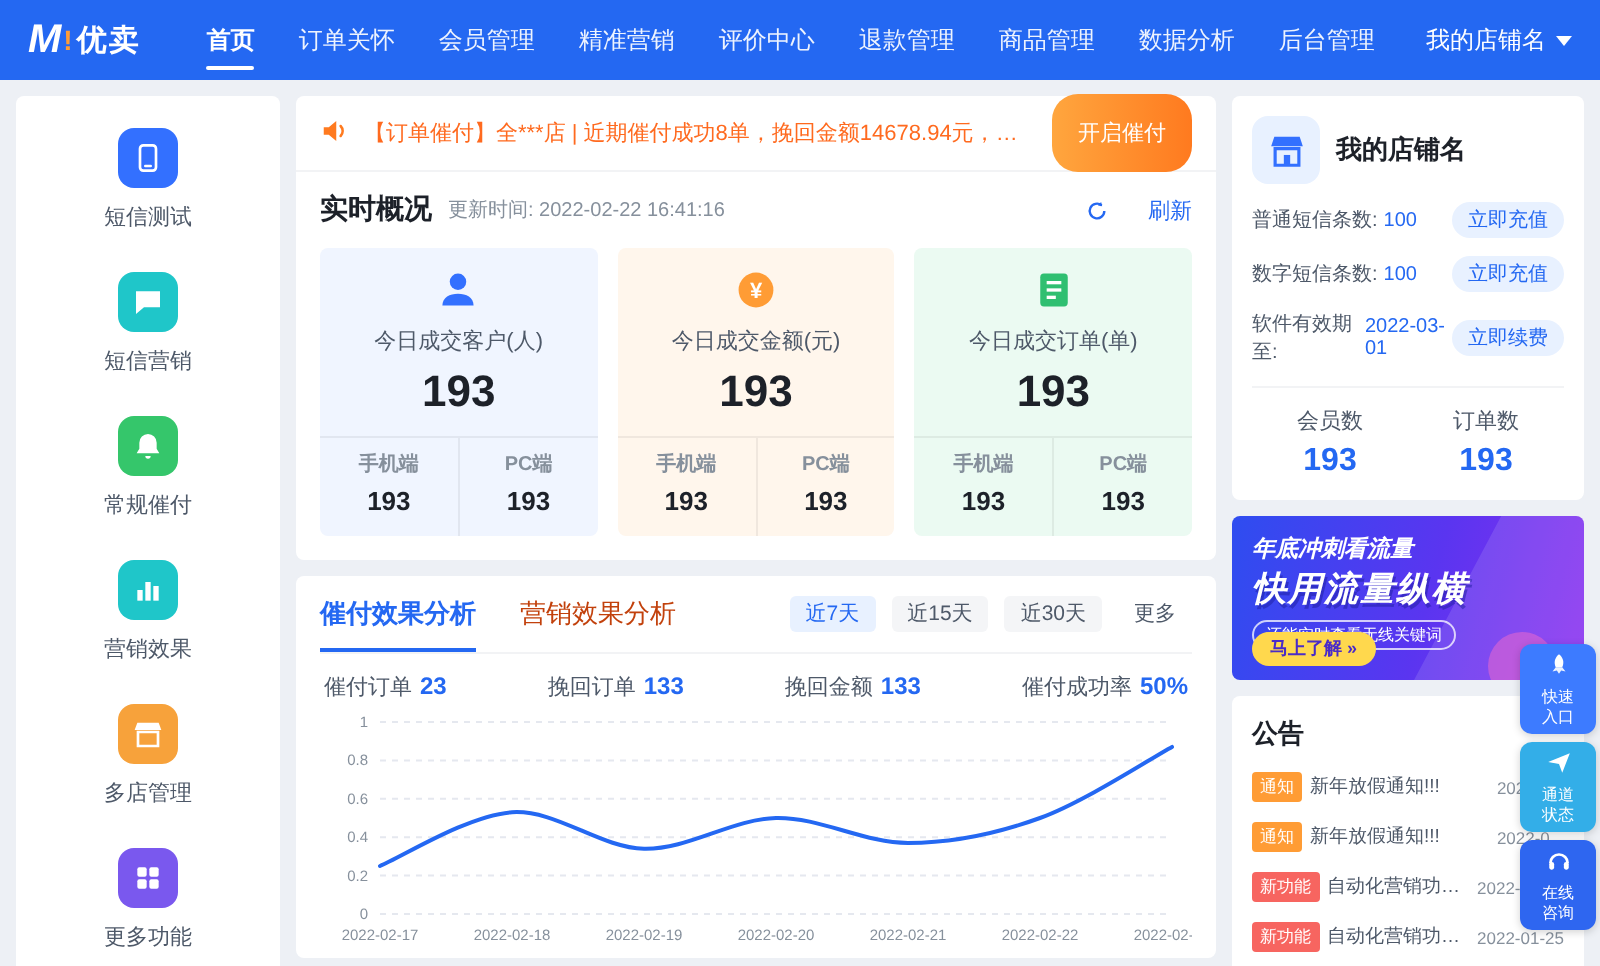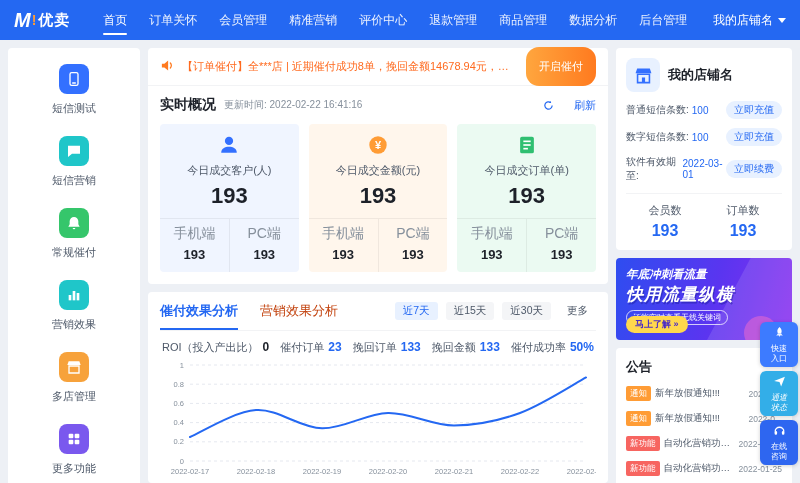--- a/index.html
+++ b/index.html
@@ -9,21 +9,21 @@
     background:#EDF0F5; color:#1D2129; position:relative; font-size:12px;
   }
   
   .topbar { height:40px; background:#2468F2; display:flex; align-items:center; padding:0 14px; color:#fff; }
   .logo { display:flex; align-items:center; margin-right:22px; cursor:default; }
   .logo .m { font-size:20px; font-weight:bold; font-style:italic; line-height:1; }
   .logo .mark { color:#FF9C35; font-weight:bold; font-size:14px; margin:0 2px 0 1px; }
   .logo .txt { font-size:15px; font-weight:bold; letter-spacing:1px; }
   .nav { display:flex; height:100%; }
   .nav-item { position:relative; padding:0 11px; display:flex; align-items:center; font-size:12px; color:rgba(255,255,255,.92); cursor:pointer; }
-  .nav-item.active { color:#fff; font-weight:normal;text-align:right; }
+  .nav-item.active { color:#fff; font-weight:bold;text-align:right; }
   .nav-item.active::after { content:""; position:absolute; left:11px; right:11px; bottom:5px; height:2px; background:#fff; border-radius:1px; }
   .shop-menu { margin-left:auto; display:flex; align-items:center; gap:5px; font-size:12px; cursor:pointer; }
   .caret { width:0; height:0; border-left:4px solid transparent; border-right:4px solid transparent; border-top:5px solid #fff; }
   
   .layout { display:flex; gap:8px; padding:8px; align-items:flex-start; }
   .card { background:#fff; border-radius:4px; }
   
   .quick-panel { width:132px; padding:16px 6px 14px; display:grid; grid-template-columns:1fr; row-gap:20px; justify-items:center; }
   .quick-item { display:flex; flex-direction:column; align-items:center; gap:7px; font-size:11px; color:#4E5969; cursor:pointer; }
   .quick-icon { width:30px; height:30px; border-radius:8px; display:flex; align-items:center; justify-content:center; }
@@ -37,21 +37,21 @@
   .overview-updated { font-size:10px; color:#86909C; flex:1; }
   .refresh { display:flex; align-items:center; gap:20px; color:#2468F2; font-size:11px; cursor:pointer; }
   .stat-cards { display:flex; gap:10px; padding:2px 12px 12px; }
   .stat-card { flex:1; border-radius:4px; text-align:center; padding-top:10px; }
   .sc0 { background:#F0F5FF; } .sc1 { background:#FFF6EC; } .sc2 { background:#EBFAF2; }
   .stat-label { font-size:11px; color:#4E5969; margin-top:4px; }
   .stat-value { font-size:22px; font-weight:bold; padding:5px 0 9px; border-bottom:1px solid rgba(0,0,0,.06); }
   .stat-sub { display:flex; }
   .stat-sub-col { flex:1; padding:6px 0 10px; }
   .stat-sub-col:first-child { border-right:1px solid rgba(0,0,0,.06); }
-  .sub-label { font-size:14px; color:#86909C; }
+  .sub-label { font-size:10px; color:#86909C;font-weight:bold; }
   .sub-value { font-size:13px; font-weight:bold; margin-top:4px; }
   
   .analysis-card { padding:0 12px 4px; }
   .tabs-row { display:flex; align-items:center; border-bottom:1px solid #F2F3F5;justify-content:flex-end; }
   .tab { font-size:13px; padding:10px 0 8px; margin-right:22px; color:#c2410c; cursor:pointer; border-bottom:2px solid transparent; }
   .tab.active { color:#2468F2; font-weight:bold; border-bottom-color:#2468F2; }
   .filters { margin-left:auto; display:flex; align-items:center; gap:8px; }
   .pill { font-size:10.5px; color:#4E5969; padding:2px 8px; border-radius:3px; background:#F4F5F7; cursor:pointer; }
   .pill.active { background:#E8F1FF; color:#2468F2; }
   .pill.plain { background:transparent; }
@@ -276,21 +276,20 @@
         <div class="tab active">催付效果分析</div>
         <div class="tab">营销效果分析</div>
         <div class="filters">
           <span class="pill active">近7天</span>
           <span class="pill">近15天</span>
           <span class="pill">近30天</span>
           <span class="pill plain">更多</span>
         </div>
       </div>
       <div class="stats-row">
-        <span class="stat-pair dark"><span>ROI（投入产出比）</span><span class="v">0</span></span>
         <span class="stat-pair"><span>催付订单</span><span class="v">23</span></span>
         <span class="stat-pair"><span>挽回订单</span><span class="v">133</span></span>
         <span class="stat-pair"><span>挽回金额</span><span class="v">133</span></span>
         <span class="stat-pair"><span>催付成功率</span><span class="v">50%</span></span>
       </div>
       <div class="chart-wrap">
         <svg id="roi-chart" preserveAspectRatio="none" viewBox="0 0 436 122">
             <line x1="30" y1="104" x2="426" y2="104" stroke="#E5E8EF" stroke-width="1" stroke-dasharray="3,3"></line>
             <text x="24" y="106.5" font-size="7.5" fill="#86909C" text-anchor="end">0</text>
             <line x1="30" y1="84.80000000000001" x2="426" y2="84.80000000000001" stroke="#E5E8EF" stroke-width="1" stroke-dasharray="3,3"></line>
@@ -393,21 +392,21 @@
 <div class="floating-bar">
   <div class="float-btn" style="background: rgb(61, 123, 255);">
     <span>
       <svg viewBox="0 0 24 24" width="13" height="13">
           <path d="M12 2c4 3 5 8 3 12H9C7 10 8 5 12 2z" fill="#fff"></path>
           <path d="M9 14l-3 4 4-1 2 3 2-3 4 1-3-4z" fill="#fff" opacity=".9"></path>
         </svg>
     </span>
     <span class="float-label">快速入口</span>
   </div>
-  <div class="float-btn" style="background: rgb(51, 174, 232); font-style: italic;">
+  <div class="float-btn" style="background: rgb(51, 174, 232);">
     <span>
       <svg viewBox="0 0 24 24" width="13" height="13">
           <path d="M2 11L22 3l-7 18-3-8z" fill="#fff"></path>
         </svg>
     </span>
     <span class="float-label">通道状态</span>
   </div>
   <div class="float-btn" style="background: rgb(46, 102, 240);">
     <span>
       <svg viewBox="0 0 24 24" width="13" height="13">

